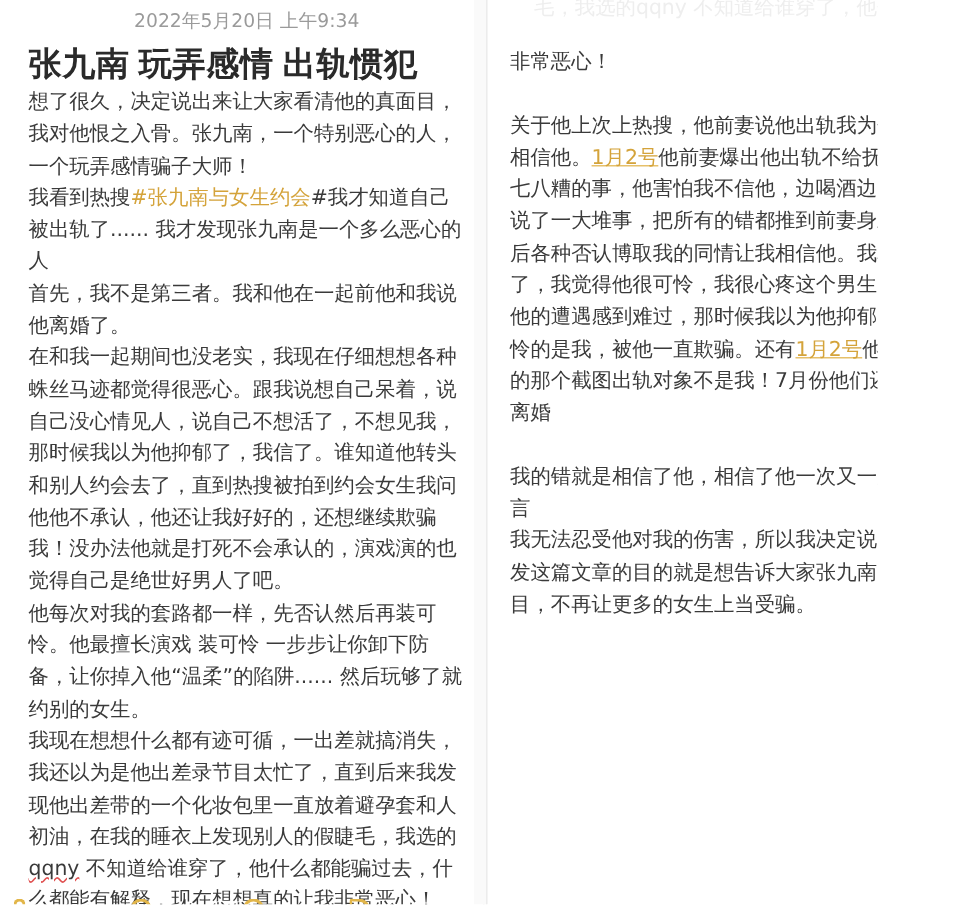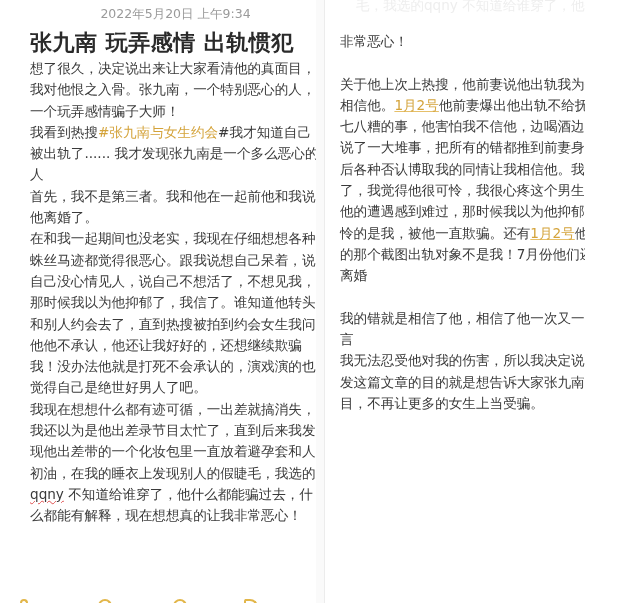--- a/index.html
+++ b/index.html
@@ -1,25 +1,25 @@
 <!DOCTYPE html>
 <html><head>
 <meta charset="utf-8">
 <style>
   * { box-sizing: border-box; margin: 0; padding: 0; }
   html, body { width: 641px; height: 603px; overflow: hidden; background: #ffffff; }
   body { font-family: "DejaVu Sans", "Liberation Sans", sans-serif; color: #333333; position: relative; }
 
   .panel { position: absolute; top: 0; height: 603px; overflow: hidden; background: #ffffff; }
-  .panel-left { left: 18px; width: 316px; border-right: 1px solid #ececec; }
+  .panel-left { left: 7px; width: 316px; border-right: 1px solid #ececec; }
   .gap { position: absolute; left: 316px; top: 0; width: 9px; height: 603px; background: #fafafa; border-right: 1px solid #ececec; }
   .panel-right { left: 326px; width: 259px; }
 
   .timestamp { text-align: center; font-size: 12.5px; color: #9a9a9a; margin-top: 6px; height: 16px; line-height: 16px; }
-  .title { font-size: 22px; font-weight: bold; color: #2a2a2a; margin: 6px 0 0 12px; line-height: 30px; letter-spacing: 0.5px; }
+  .title { font-size: 22px; font-weight: bold; color: #2a2a2a; margin: 6px 0 0 12px; line-height: 30px; letter-spacing: 0.5px; font-family: Liberation Serif, serif; }
 
   .body-text { padding: 0 12px 0 12px; font-size: 13.6px; line-height: 21.3px; color: #3a3a3a; }
   .body-text p { margin: 0; }
   .body-text .blank { height: 21.3px; }
   .hashtag { color: #d4a33a; }
   .datelink { color: #d4a33a; text-decoration: underline; text-decoration-color: #e6c06a; }
   .spell { text-decoration: underline wavy #e05050; text-decoration-thickness: 1px; }
 
   .bottom-toolbar { position: absolute; left: 0; bottom: -6px; width: 316px; height: 14px; }
   .tb-icon { position: absolute; bottom: 0; width: 14px; height: 10px; border: 2px solid #e2b64a; border-bottom: none; border-radius: 8px 8px 0 0; }
@@ -38,20 +38,21 @@
 <body>
 
 <div class="panel panel-left">
   <div class="timestamp">2022年5月20日 上午9:34</div>
   <div class="title">张九南 玩弄感情 出轨惯犯</div>
   <div class="body-text">
     <p>想了很久，决定说出来让大家看清他的真面目，我对他恨之入骨。张九南，一个特别恶心的人，一个玩弄感情骗子大师！</p>
     <p><span>我看到热搜</span><span class="hashtag">#张九南与女生约会</span><span>#我才知道自己被出轨了...... 我才发现张九南是一个多么恶心的人</span></p>
     <p>首先，我不是第三者。我和他在一起前他和我说他离婚了。</p>
     <p>在和我一起期间也没老实，我现在仔细想想各种蛛丝马迹都觉得很恶心。跟我说想自己呆着，说自己没心情见人，说自己不想活了，不想见我，那时候我以为他抑郁了，我信了。谁知道他转头和别人约会去了，直到热搜被拍到约会女生我问他他不承认，他还让我好好的，还想继续欺骗我！没办法他就是打死不会承认的，演戏演的也觉得自己是绝世好男人了吧。</p>
+    <p>他每次对我的套路都一样，先否认然后再装可怜。他最擅长演戏 装可怜 一步步让你卸下防备，让你掉入他“温柔”的陷阱...... 然后玩够了就约别的女生。</p>
     <p><span>我现在想想什么都有迹可循，一出差就搞消失，我还以为是他出差录节目太忙了，直到后来我发现他出差带的一个化妆包里一直放着避孕套和人初油，在我的睡衣上发现别人的假睫毛，我选的</span><span class="spell">qqny</span><span> 不知道给谁穿了，他什么都能骗过去，什么都能有解释，现在想想真的让我非常恶心！</span></p>
 
   </div>
   <div class="bottom-toolbar">
     <span class="tb-icon" style="left:2px;width:8px;"></span>
     <span class="tb-icon" style="left:80px;"></span>
     <span class="tb-icon" style="left:155px;"></span>
     <span class="tb-icon" style="left:226px;border-radius:2px 8px 0 0;"></span>
   </div>
 </div>

